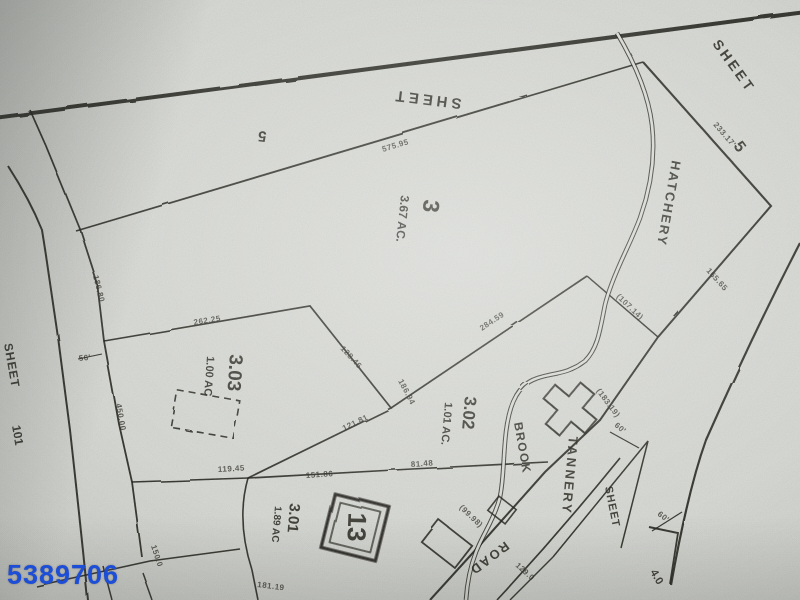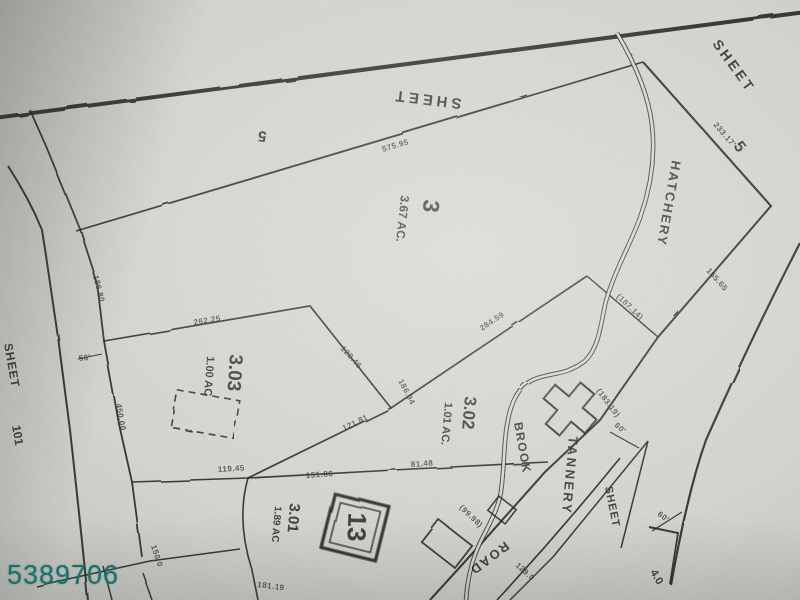--- a/index.html
+++ b/index.html
@@ -16,21 +16,21 @@
   .dim{font-size:8px;letter-spacing:.5px;opacity:.75;fill:#33312a;font-weight:600;}
   .vignette{
     position:absolute;left:0;top:0;width:800px;height:600px;pointer-events:none;
     background:
       radial-gradient(120% 110% at 58% 42%, rgba(255,255,255,.28) 0%, rgba(255,255,255,0) 45%, rgba(42,46,42,.10) 74%, rgba(28,32,28,.30) 100%),
       linear-gradient(105deg, rgba(48,53,50,.30) 0%, rgba(48,53,50,0) 22%),
       linear-gradient(0deg, rgba(58,60,56,.14) 0%, rgba(58,60,56,0) 14%);
   }
   .watermark{
     position:absolute;left:7px;top:560px;
-    font-size:27px;font-weight:400;color:#0f766e;
+    font-size:27px;font-weight:700;color:#1d4ed8;
     letter-spacing:1px;text-shadow:0 0 2px rgba(60,60,60,.5);
     font-family:"Liberation Sans",sans-serif;
   }
 </style>
 </head>
 <body>
 
 <div class="photo">
 
   <svg id="map-svg" width="800" height="600" viewBox="0 0 800 600">

